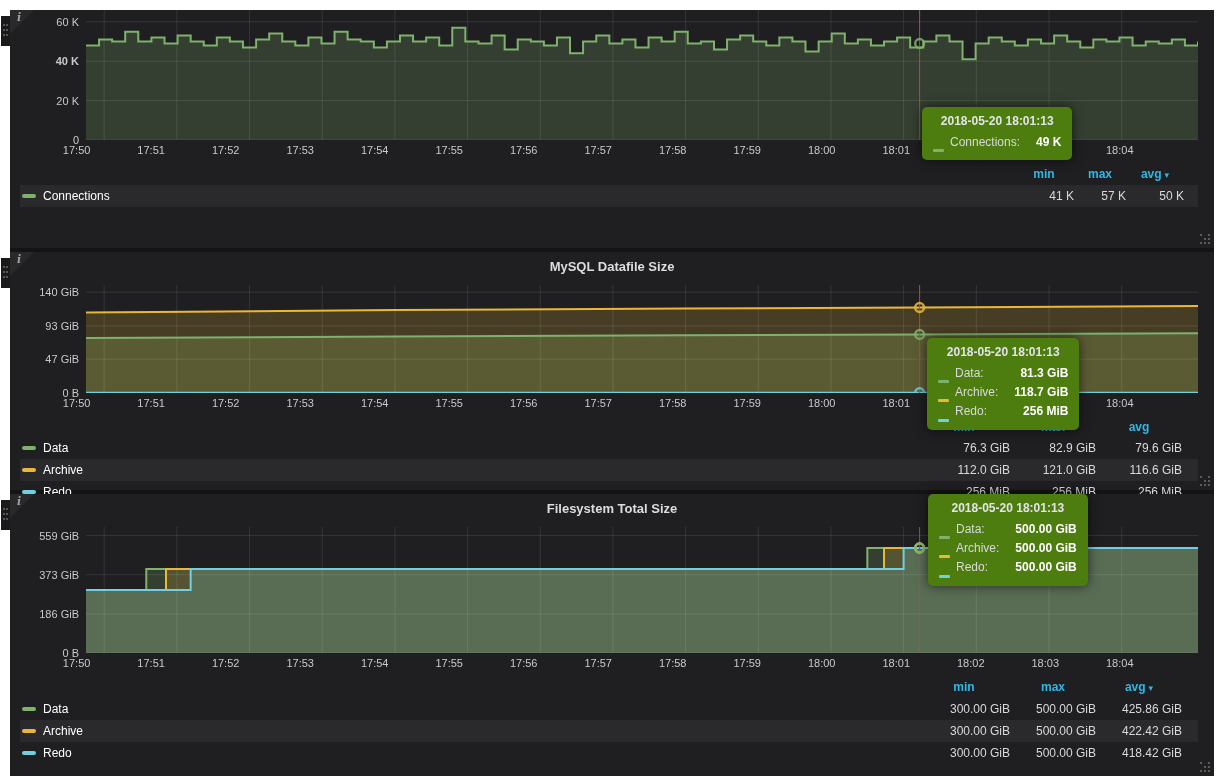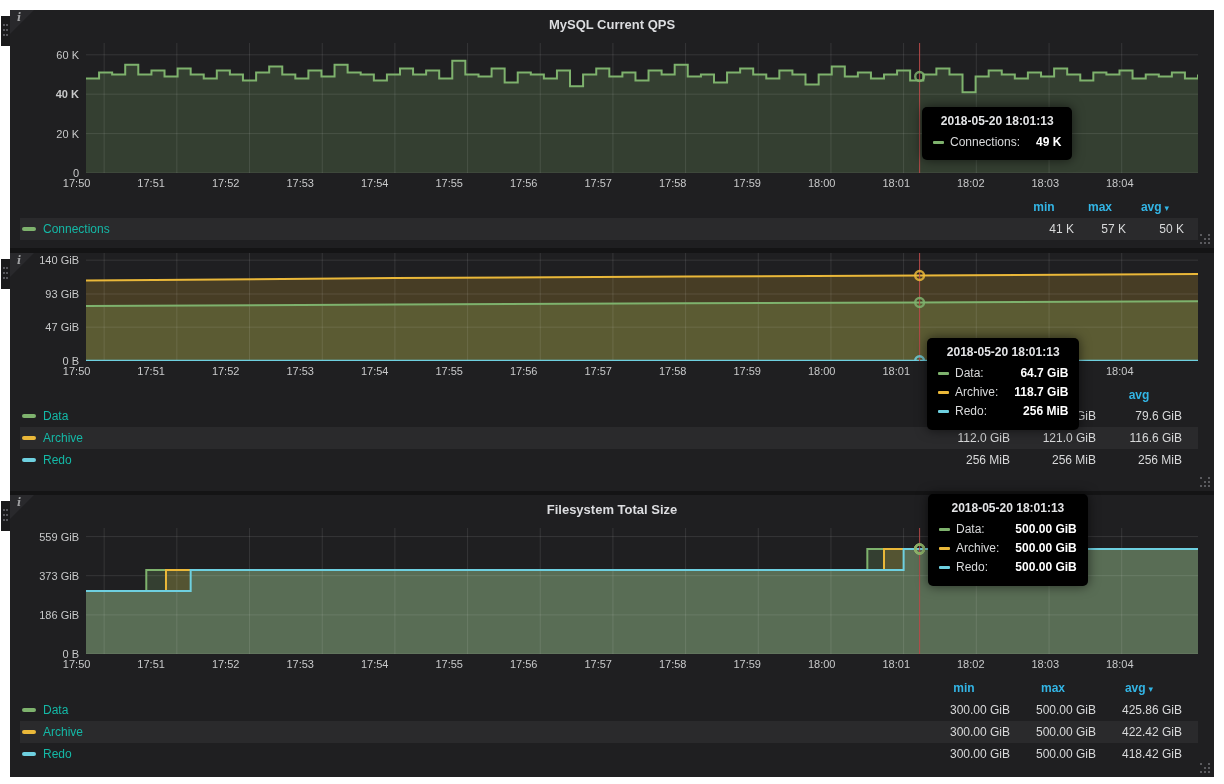--- a/index.html
+++ b/index.html
@@ -29,43 +29,42 @@
   .x-tick{position:absolute;top:2px;transform:translateX(-50%);font-size:11px;color:#c8c9ca;white-space:nowrap;}
   
   .legend{margin:4px 16px 0 10px;font-size:12px;color:#d8d9da;}
   .lg-head{display:grid;line-height:20px;font-weight:bold;color:#33b5e5;}
   .lg-head span{text-align:center;}
   .lg-row{display:grid;line-height:22px;}
   .lg-row .lg-stat{text-align:right;color:#d8d9da;}
   .lg-row.striped{background:rgba(255,255,255,0.05);}
   .p1 .lg-head,.p1 .lg-row{grid-template-columns:1fr 60px 52px 58px;padding-right:14px;}
   .p2 .lg-head,.p2 .lg-row,.p3 .lg-head,.p3 .lg-row{grid-template-columns:1fr 92px 86px 86px;padding-right:16px;}
-  .lg-name{color:#14b8a6;cursor:pointer;}
+  .lg-name{color:#ffffff;cursor:pointer;}
   .dash{display:inline-block;width:14px;height:4px;border-radius:2px;margin:0 7px 2px 2px;vertical-align:middle;}
   .caret{font-size:9px;margin-left:3px;color:#33b5e5;}
   
-  .tooltip{position:absolute;background:#000000;border-radius:5px;padding:7px 11px 8px 11px;font-size:12px;color:#d8d9da;z-index:20;white-space:nowrap;box-shadow:0 0 12px rgba(0,0,0,0.6);}
+  .tooltip{position:absolute;background:#4d7c0f;border-radius:5px;padding:7px 11px 8px 11px;font-size:12px;color:#d8d9da;z-index:20;white-space:nowrap;box-shadow:0 0 12px rgba(0,0,0,0.6);}
   .tt-time{font-weight:bold;text-align:center;margin-bottom:5px;color:#e3e4e6;}
-  .tt-row{display:flex;align-items:center;line-height:1.6;}
+  .tt-row{display:flex;align-items:flex-end;line-height:1.6;}
   .tt-dash{display:inline-block;width:11px;height:3px;border-radius:1px;margin-right:6px;}
   .tt-val{margin-left:auto;padding-left:16px;font-weight:bold;color:#ffffff;}
   #tt1{left:912px;top:97px;}
   #tt2{left:917px;top:328px;}
   #tt3{left:918px;top:484px;}
 </style>
 </head>
 <body>
 
 <div class="dashboard">
 
   <section class="panel p1">
     <div class="drag-tab"></div>
     <div class="corner"></div>
     <span class="corner-i">i</span>
-    <h2 class="panel-title">MySQL Current QPS</h2>
     <div class="chart-row">
       <div class="y-gutter" style="height: 130px;">
           <span class="y-tick" style="top: 11.8182px;">60 K</span>
           <span class="y-tick" style="top: 51.2121px; font-weight: bold;">40 K</span>
           <span class="y-tick" style="top: 90.6061px;">20 K</span>
           <span class="y-tick" style="top: 130px;">0</span>
         </div>
       <div class="plot">
           <svg viewBox="0 0 1140 130" preserveAspectRatio="none" style="height:130px">
             <path d="M0.0 35.5 L13.4 35.5 L13.4 29.5 L26.8 29.5 L26.8 31.5 L40.2 31.5 L40.2 21.7 L53.6 21.7 L53.6 31.5 L67.1 31.5 L67.1 27.6 L80.5 27.6 L80.5 33.5 L93.9 33.5 L93.9 25.6 L107.3 25.6 L107.3 31.5 L120.7 31.5 L120.7 35.5 L134.1 35.5 L134.1 27.6 L147.5 27.6 L147.5 31.5 L160.9 31.5 L160.9 37.4 L174.4 37.4 L174.4 29.5 L187.8 29.5 L187.8 23.6 L201.2 23.6 L201.2 31.5 L214.6 31.5 L214.6 35.5 L228.0 35.5 L228.0 27.6 L241.4 27.6 L241.4 33.5 L254.8 33.5 L254.8 21.7 L268.2 21.7 L268.2 29.5 L281.6 29.5 L281.6 31.5 L295.1 31.5 L295.1 37.4 L308.5 37.4 L308.5 31.5 L321.9 31.5 L321.9 25.6 L335.3 25.6 L335.3 31.5 L348.7 31.5 L348.7 27.6 L362.1 27.6 L362.1 35.5 L375.5 35.5 L375.5 17.7 L388.9 17.7 L388.9 31.5 L402.4 31.5 L402.4 33.5 L415.8 33.5 L415.8 25.6 L429.2 25.6 L429.2 39.4 L442.6 39.4 L442.6 29.5 L456.0 29.5 L456.0 31.5 L469.4 31.5 L469.4 35.5 L482.8 35.5 L482.8 27.6 L496.2 27.6 L496.2 43.3 L509.6 43.3 L509.6 31.5 L523.1 31.5 L523.1 25.6 L536.5 25.6 L536.5 33.5 L549.9 33.5 L549.9 29.5 L563.3 29.5 L563.3 37.4 L576.7 37.4 L576.7 27.6 L590.1 27.6 L590.1 31.5 L603.5 31.5 L603.5 21.7 L616.9 21.7 L616.9 33.5 L630.4 33.5 L630.4 31.5 L643.8 31.5 L643.8 39.4 L657.2 39.4 L657.2 29.5 L670.6 29.5 L670.6 25.6 L684.0 25.6 L684.0 31.5 L697.4 31.5 L697.4 35.5 L710.8 35.5 L710.8 27.6 L724.2 27.6 L724.2 31.5 L737.6 31.5 L737.6 41.4 L751.1 41.4 L751.1 31.5 L764.5 31.5 L764.5 23.6 L777.9 23.6 L777.9 33.5 L791.3 33.5 L791.3 29.5 L804.7 29.5 L804.7 35.5 L818.1 35.5 L818.1 31.5 L831.5 31.5 L831.5 27.6 L844.9 27.6 L844.9 37.4 L858.4 37.4 L858.4 31.5 L871.8 31.5 L871.8 25.6 L885.2 25.6 L885.2 31.5 L898.6 31.5 L898.6 49.2 L912.0 49.2 L912.0 33.5 L925.4 33.5 L925.4 27.6 L938.8 27.6 L938.8 31.5 L952.2 31.5 L952.2 35.5 L965.6 35.5 L965.6 29.5 L979.1 29.5 L979.1 33.5 L992.5 33.5 L992.5 25.6 L1005.9 25.6 L1005.9 31.5 L1019.3 31.5 L1019.3 37.4 L1032.7 37.4 L1032.7 29.5 L1046.1 29.5 L1046.1 31.5 L1059.5 31.5 L1059.5 27.6 L1072.9 27.6 L1072.9 35.5 L1086.4 35.5 L1086.4 31.5 L1099.8 31.5 L1099.8 33.5 L1113.2 33.5 L1113.2 29.5 L1126.6 29.5 L1126.6 35.5 L1140.0 35.5 L1140.0 31.5 L1140.0 130 L0.0 130 Z" fill="#7eb26d" fill-opacity="0.22" stroke="none"></path>
@@ -125,20 +124,21 @@
         <span class="lg-stat">50 K</span>
       </div>
     </div>
     <div class="grip"></div>
   </section>
 
   <section class="panel p2">
     <div class="drag-tab"></div>
     <div class="corner"></div>
     <span class="corner-i">i</span>
+    <h2 class="panel-title">MySQL Datafile Size</h2>
     <div class="chart-row">
       <div class="y-gutter" style="height: 108px;">
           <span class="y-tick" style="top: 7.2px;">140 GiB</span>
           <span class="y-tick" style="top: 41.04px;">93 GiB</span>
           <span class="y-tick" style="top: 74.16px;">47 GiB</span>
           <span class="y-tick" style="top: 108px;">0 B</span>
         </div>
       <div class="plot">
           <svg viewBox="0 0 1140 108" preserveAspectRatio="none" style="height:108px">
             <path d="M0.0 53.1 L316.7 51.4 L614.7 50.3 L854.6 49.5 L1140.0 48.3 L1140.0 108 L0.0 108 Z" fill="#7eb26d" fill-opacity="0.25" stroke="none"></path>
@@ -317,21 +317,21 @@
         <i class="tt-dash" style="background: rgb(126, 178, 109);"></i>
         <span>Connections:</span>
         <span class="tt-val">49 K</span>
       </div>
   </div>
   <div class="tooltip" id="tt2">
     <div class="tt-time">2018-05-20 18:01:13</div>
     <div class="tt-row">
         <i class="tt-dash" style="background: rgb(126, 178, 109);"></i>
         <span>Data:</span>
-        <span class="tt-val">64.7 GiB</span>
+        <span class="tt-val">81.3 GiB</span>
       </div>
     <div class="tt-row">
         <i class="tt-dash" style="background: rgb(234, 184, 57);"></i>
         <span>Archive:</span>
         <span class="tt-val">118.7 GiB</span>
       </div>
     <div class="tt-row">
         <i class="tt-dash" style="background: rgb(110, 208, 224);"></i>
         <span>Redo:</span>
         <span class="tt-val">256 MiB</span>

